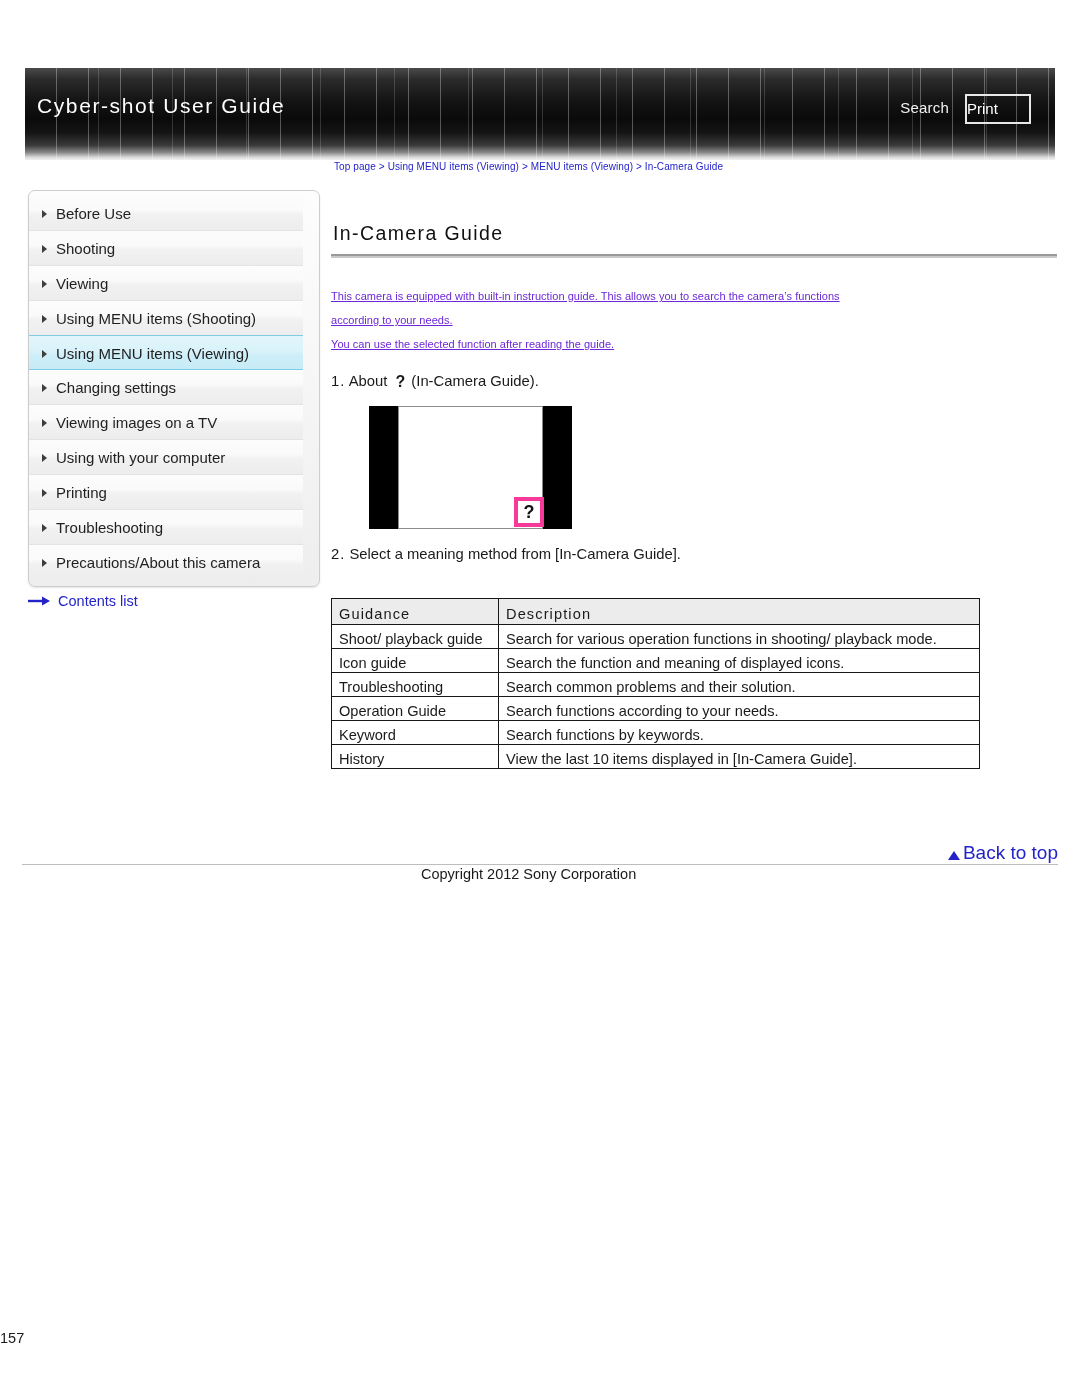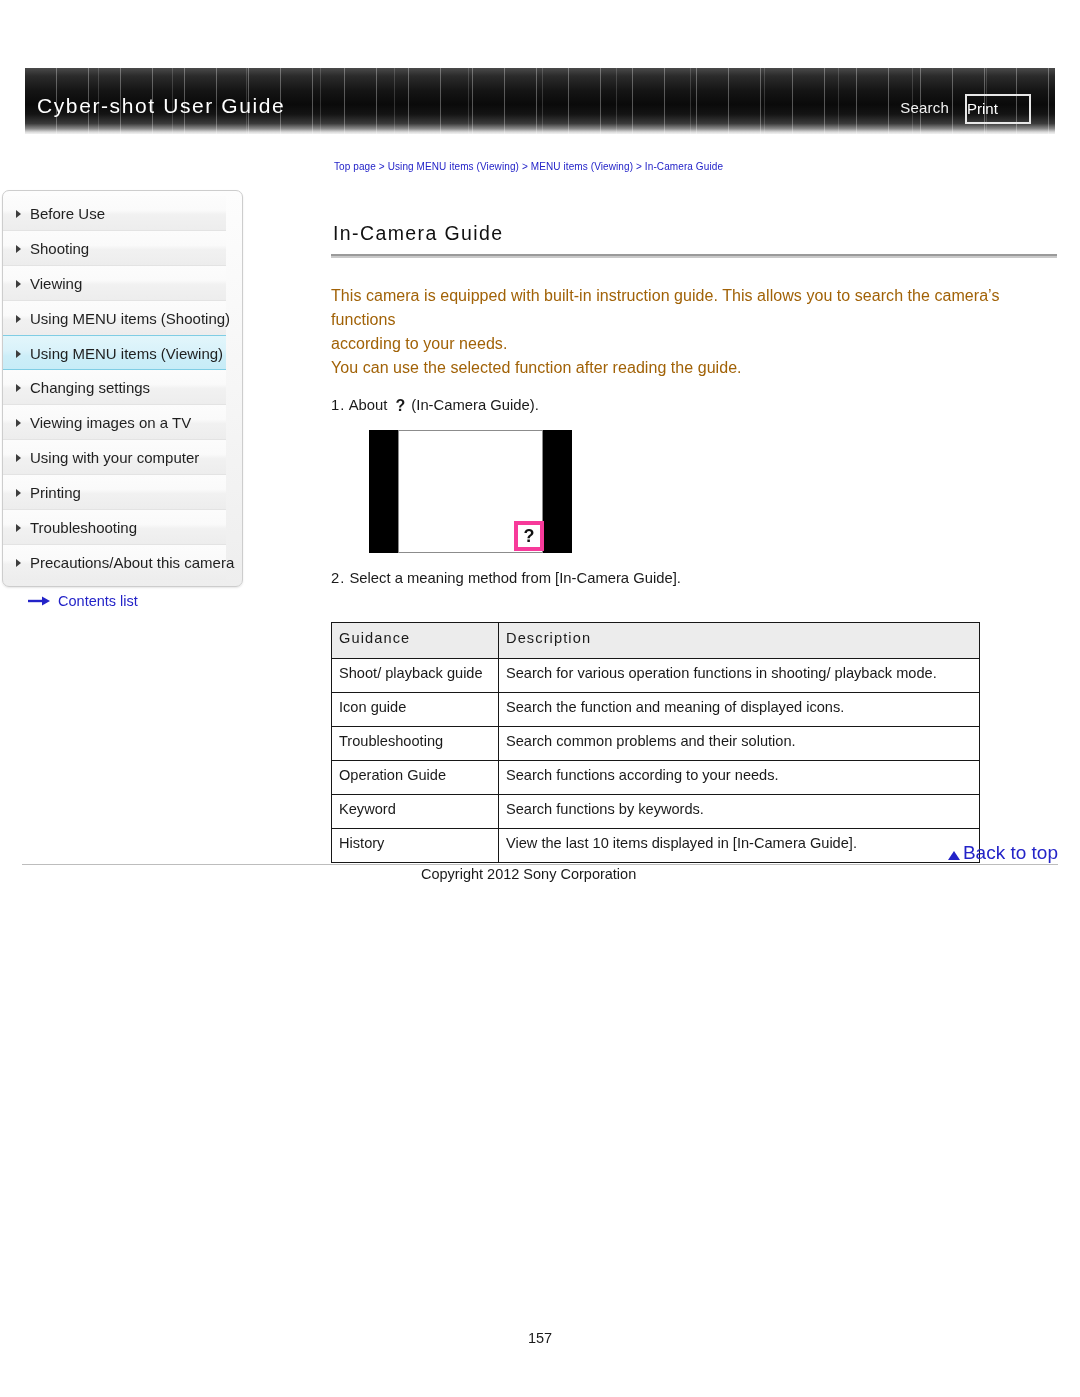--- a/index.html
+++ b/index.html
@@ -16,21 +16,21 @@
     position: relative;
     overflow: hidden;
   }
 
   
   .header-banner {
     position: absolute;
     left: 25px;
     top: 68px;
     width: 1030px;
-    height: 66px;
+    height: 92px;
     background:
       linear-gradient(to bottom,
         #4a4a4a 0%,
         #2b2b2b 12%,
         #151515 34%,
         #0a0a0a 55%,
         #141414 70%,
         #3a3a3a 84%,
         #8a8a8a 92%,
         #d9d9d9 97%,
@@ -109,23 +109,23 @@
     color: #2323c8;
     letter-spacing: 0.1px;
     white-space: nowrap;
   }
   .breadcrumb .crumb-link { color: #2323c8; cursor: pointer; }
   .breadcrumb .crumb-sep  { color: #2323c8; }
 
   
   .sidebar {
     position: absolute;
-    left: 2px;
+    left: 28px;
     top: 190px;
-    width: 241px;
+    width: 292px;
     background: linear-gradient(to bottom, #fdfdfd 0%, #f6f6f6 50%, #eeeeee 100%);
     border: 1px solid #cdcdcd;
     border-radius: 7px;
     box-shadow: 0 1px 2px rgba(0,0,0,0.10);
     padding: 5px 16px 6px 0;
     box-sizing: border-box;
   }
   .side-item {
     position: relative;
     height: 35px;
@@ -190,24 +190,25 @@
     margin: 0;
     padding: 0 0 9px 2px;
   }
   .title-rule {
     height: 4px;
     background: linear-gradient(to bottom, #9a9a9a 0%, #9a9a9a 50%, #c9c9c9 50%, #c9c9c9 100%);
     width: 100%;
   }
   .body-para {
     margin-top: 26px;
-    font-size: 16px;
+    font-size: 11px;
     line-height: 24px;
-    color: #a16207;
+    color: #6d28d9;
     letter-spacing: 0.05px;
+    text-decoration: underline;
   }
   .body-para .ln { display: block; }
   .step {
     margin-top: 14px;
     font-size: 14.8px;
     line-height: 22px;
     color: #1a1a1a;
     white-space: nowrap;
   }
   .step .num { letter-spacing: 1px; }
@@ -270,21 +271,21 @@
     margin-top: 33px;
     border-collapse: collapse;
     width: 648px;
     table-layout: fixed;
   }
   .guide-table th, .guide-table td {
     border: 1px solid #171717;
     font-size: 14.6px;
     font-weight: normal;
     text-align: left;
-    padding: 4px 7px 10px 7px;
+    padding: 4px 7px 0 7px;
     color: #1a1a1a;
     height: 19px;
     vertical-align: middle;
   }
   .guide-table thead th {
     background: #ececec;
     letter-spacing: 1.1px;
     height: 21px;
   }
   .guide-table col.c1 { width: 167px; }
@@ -324,21 +325,21 @@
     top: 866px;
     font-size: 14.5px;
     color: #1a1a1a;
     white-space: nowrap;
   }
   .page-number {
     position: absolute;
     left: 0;
     top: 1330px;
     width: 1080px;
-    text-align: center;
+    text-align: left;
     font-size: 14.5px;
     color: #1a1a1a;
   }
 </style>
 </head>
 <body>
 
 <div class="header-banner">
   <div class="header-stripes"></div>
   <div class="header-stripes2"></div>

